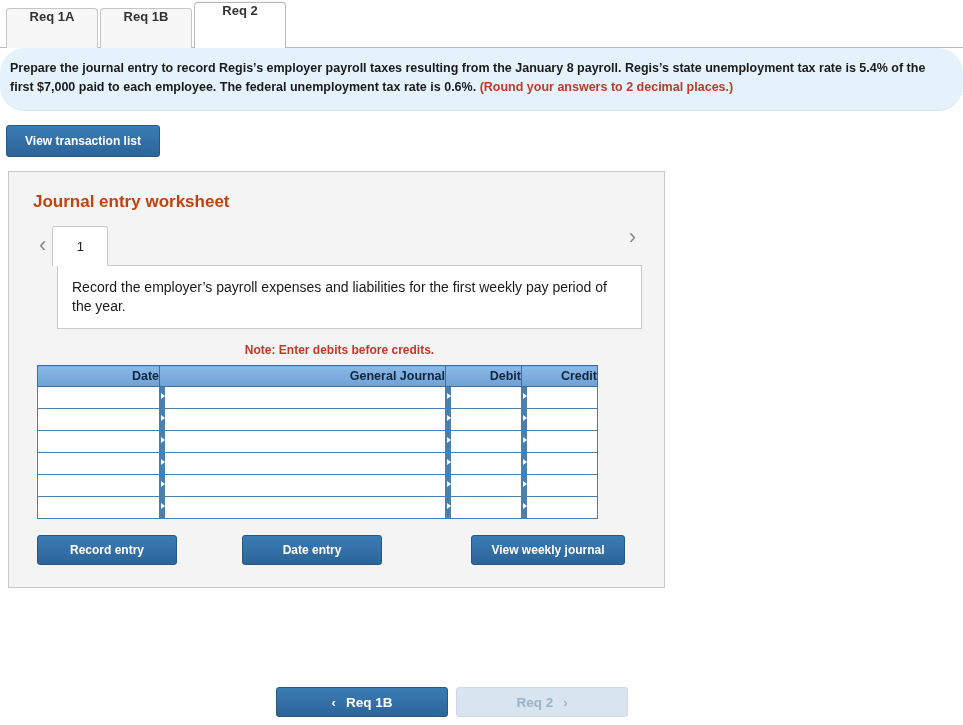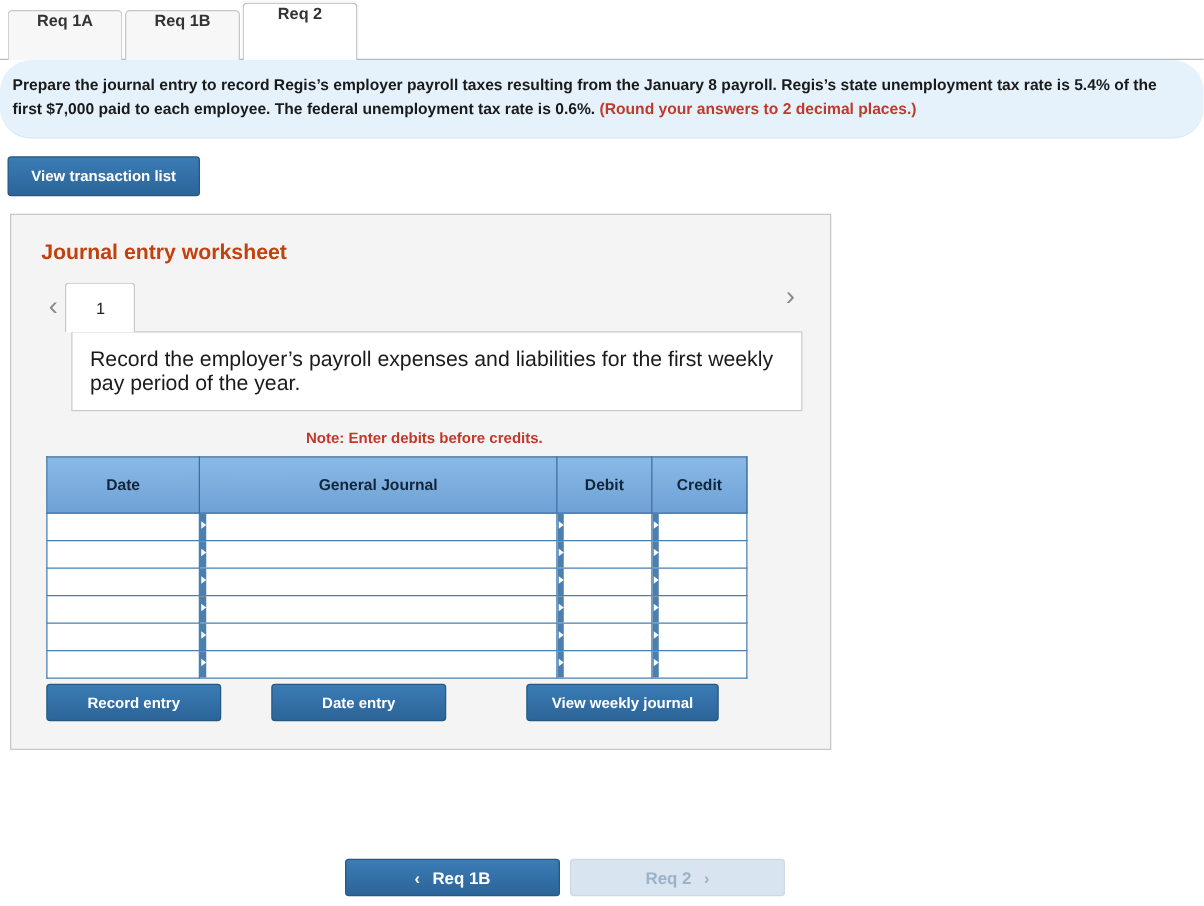--- a/index.html
+++ b/index.html
@@ -145,21 +145,21 @@
   }
 
   .desc-box {
     background: #ffffff;
     border: 1px solid #c9c9c9;
     margin: -1px 0 0 24px;
     width: 585px;
     min-height: 62px;
     padding: 12px 14px;
     box-sizing: border-box;
-    font-size: 17px;
+    font-size: 14px;
     line-height: 19px;
     color: #1a1a1a;
   }
 
   .note {
     color: #c0392b;
     font-size: 12px;
     font-weight: bold;
     margin: 14px 0 8px 4px;
     text-align: center;
@@ -173,22 +173,22 @@
     table-layout: fixed;
   }
   table.journal th {
     background: #7cacde;
     background-image: linear-gradient(#8ab9e6, #6ea1d6);
     border: 1px solid #3e6e9e;
     color: #11263b;
     font-size: 12.5px;
     font-weight: bold;
     height: 20px;
-    padding: 12px 0;
-    text-align: center;
+    padding: 0 0;
+    text-align: right;
   }
   table.journal td {
     border: 1px solid #4a7fae;
     background: #ffffff;
     height: 21px;
     padding: 0;
     font-size: 12.5px;
   }
   td.date-cell {
     text-align: center;
@@ -224,23 +224,24 @@
     position: absolute;
     left: 1px;
     top: 6px;
     border-left: 4px solid #ffffff;
     border-top: 3.5px solid transparent;
     border-bottom: 3.5px solid transparent;
   }
 
   
   .actions {
-    margin: 4px 0 0 4px;
+    margin: 16px 0 0 4px;
     display: flex;
     align-items: center;
+    gap: 25px;
   }
   .actions .btn { height: 28px; }
   .btn-record { width: 138px; }
   .btn-clear  { width: 138px; margin-left: 40px; }
   .btn-viewgj { width: 152px; margin-left: 64px; }
 
   
   .footer-nav {
     position: absolute;
     left: 276px;

